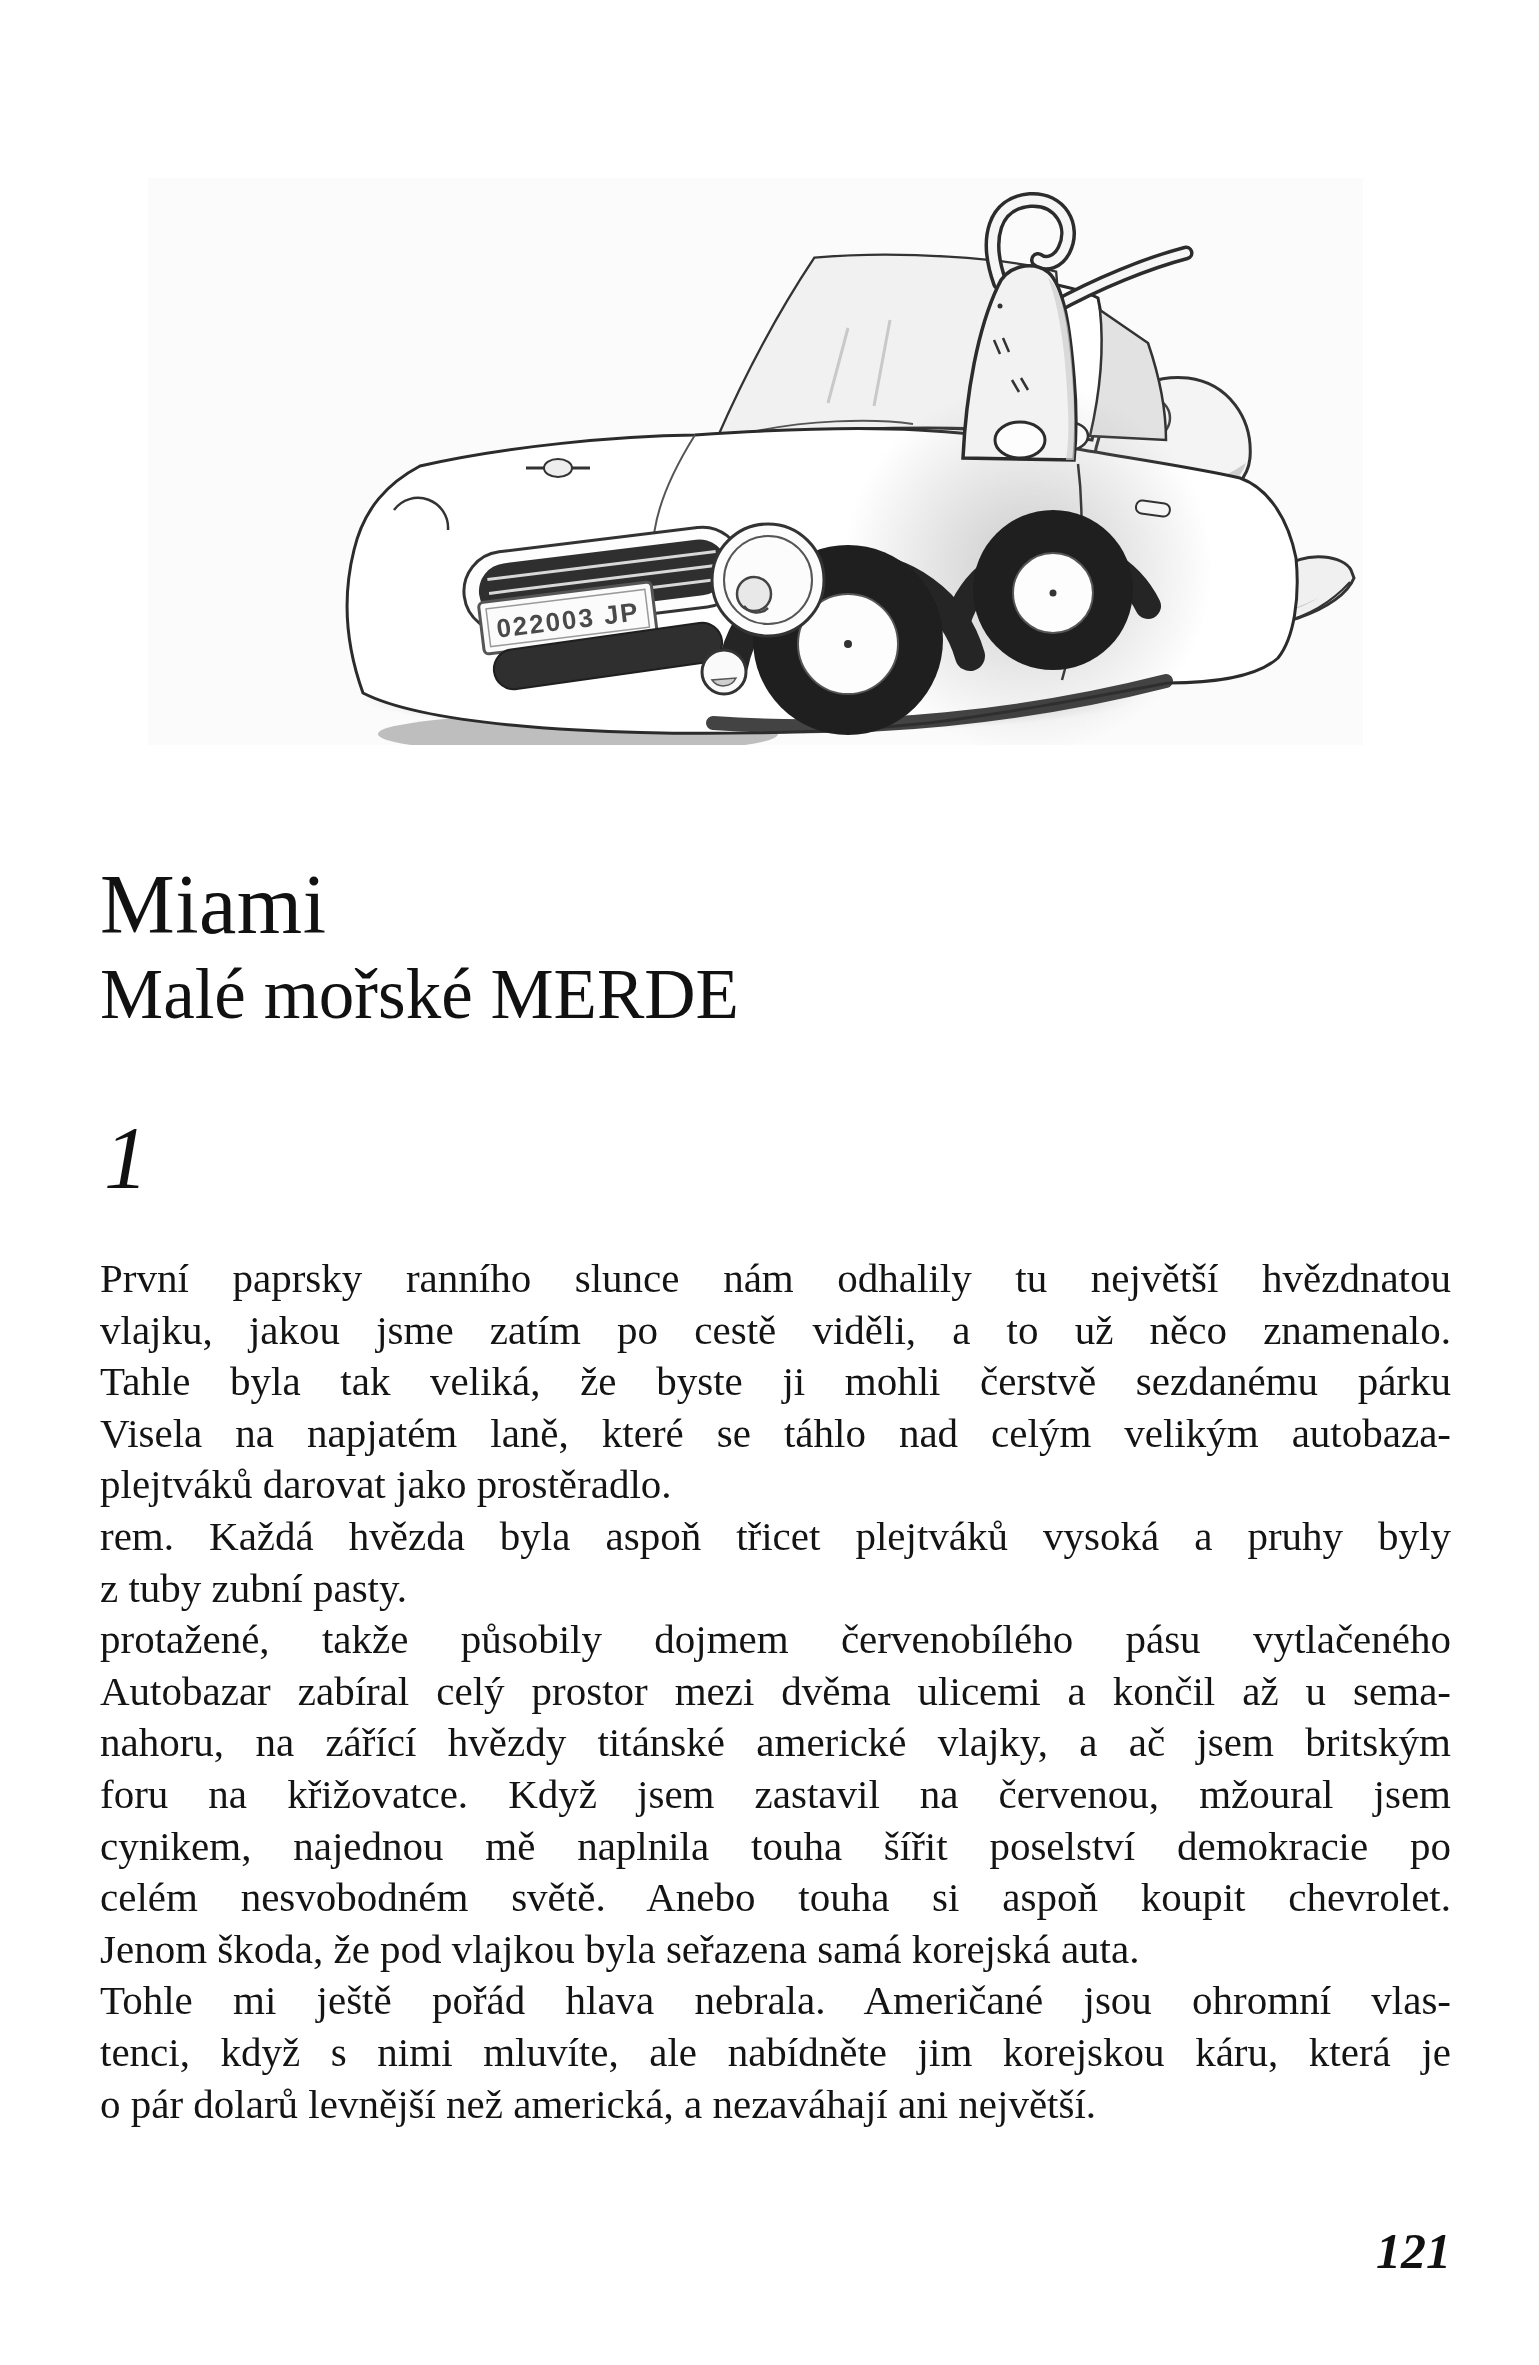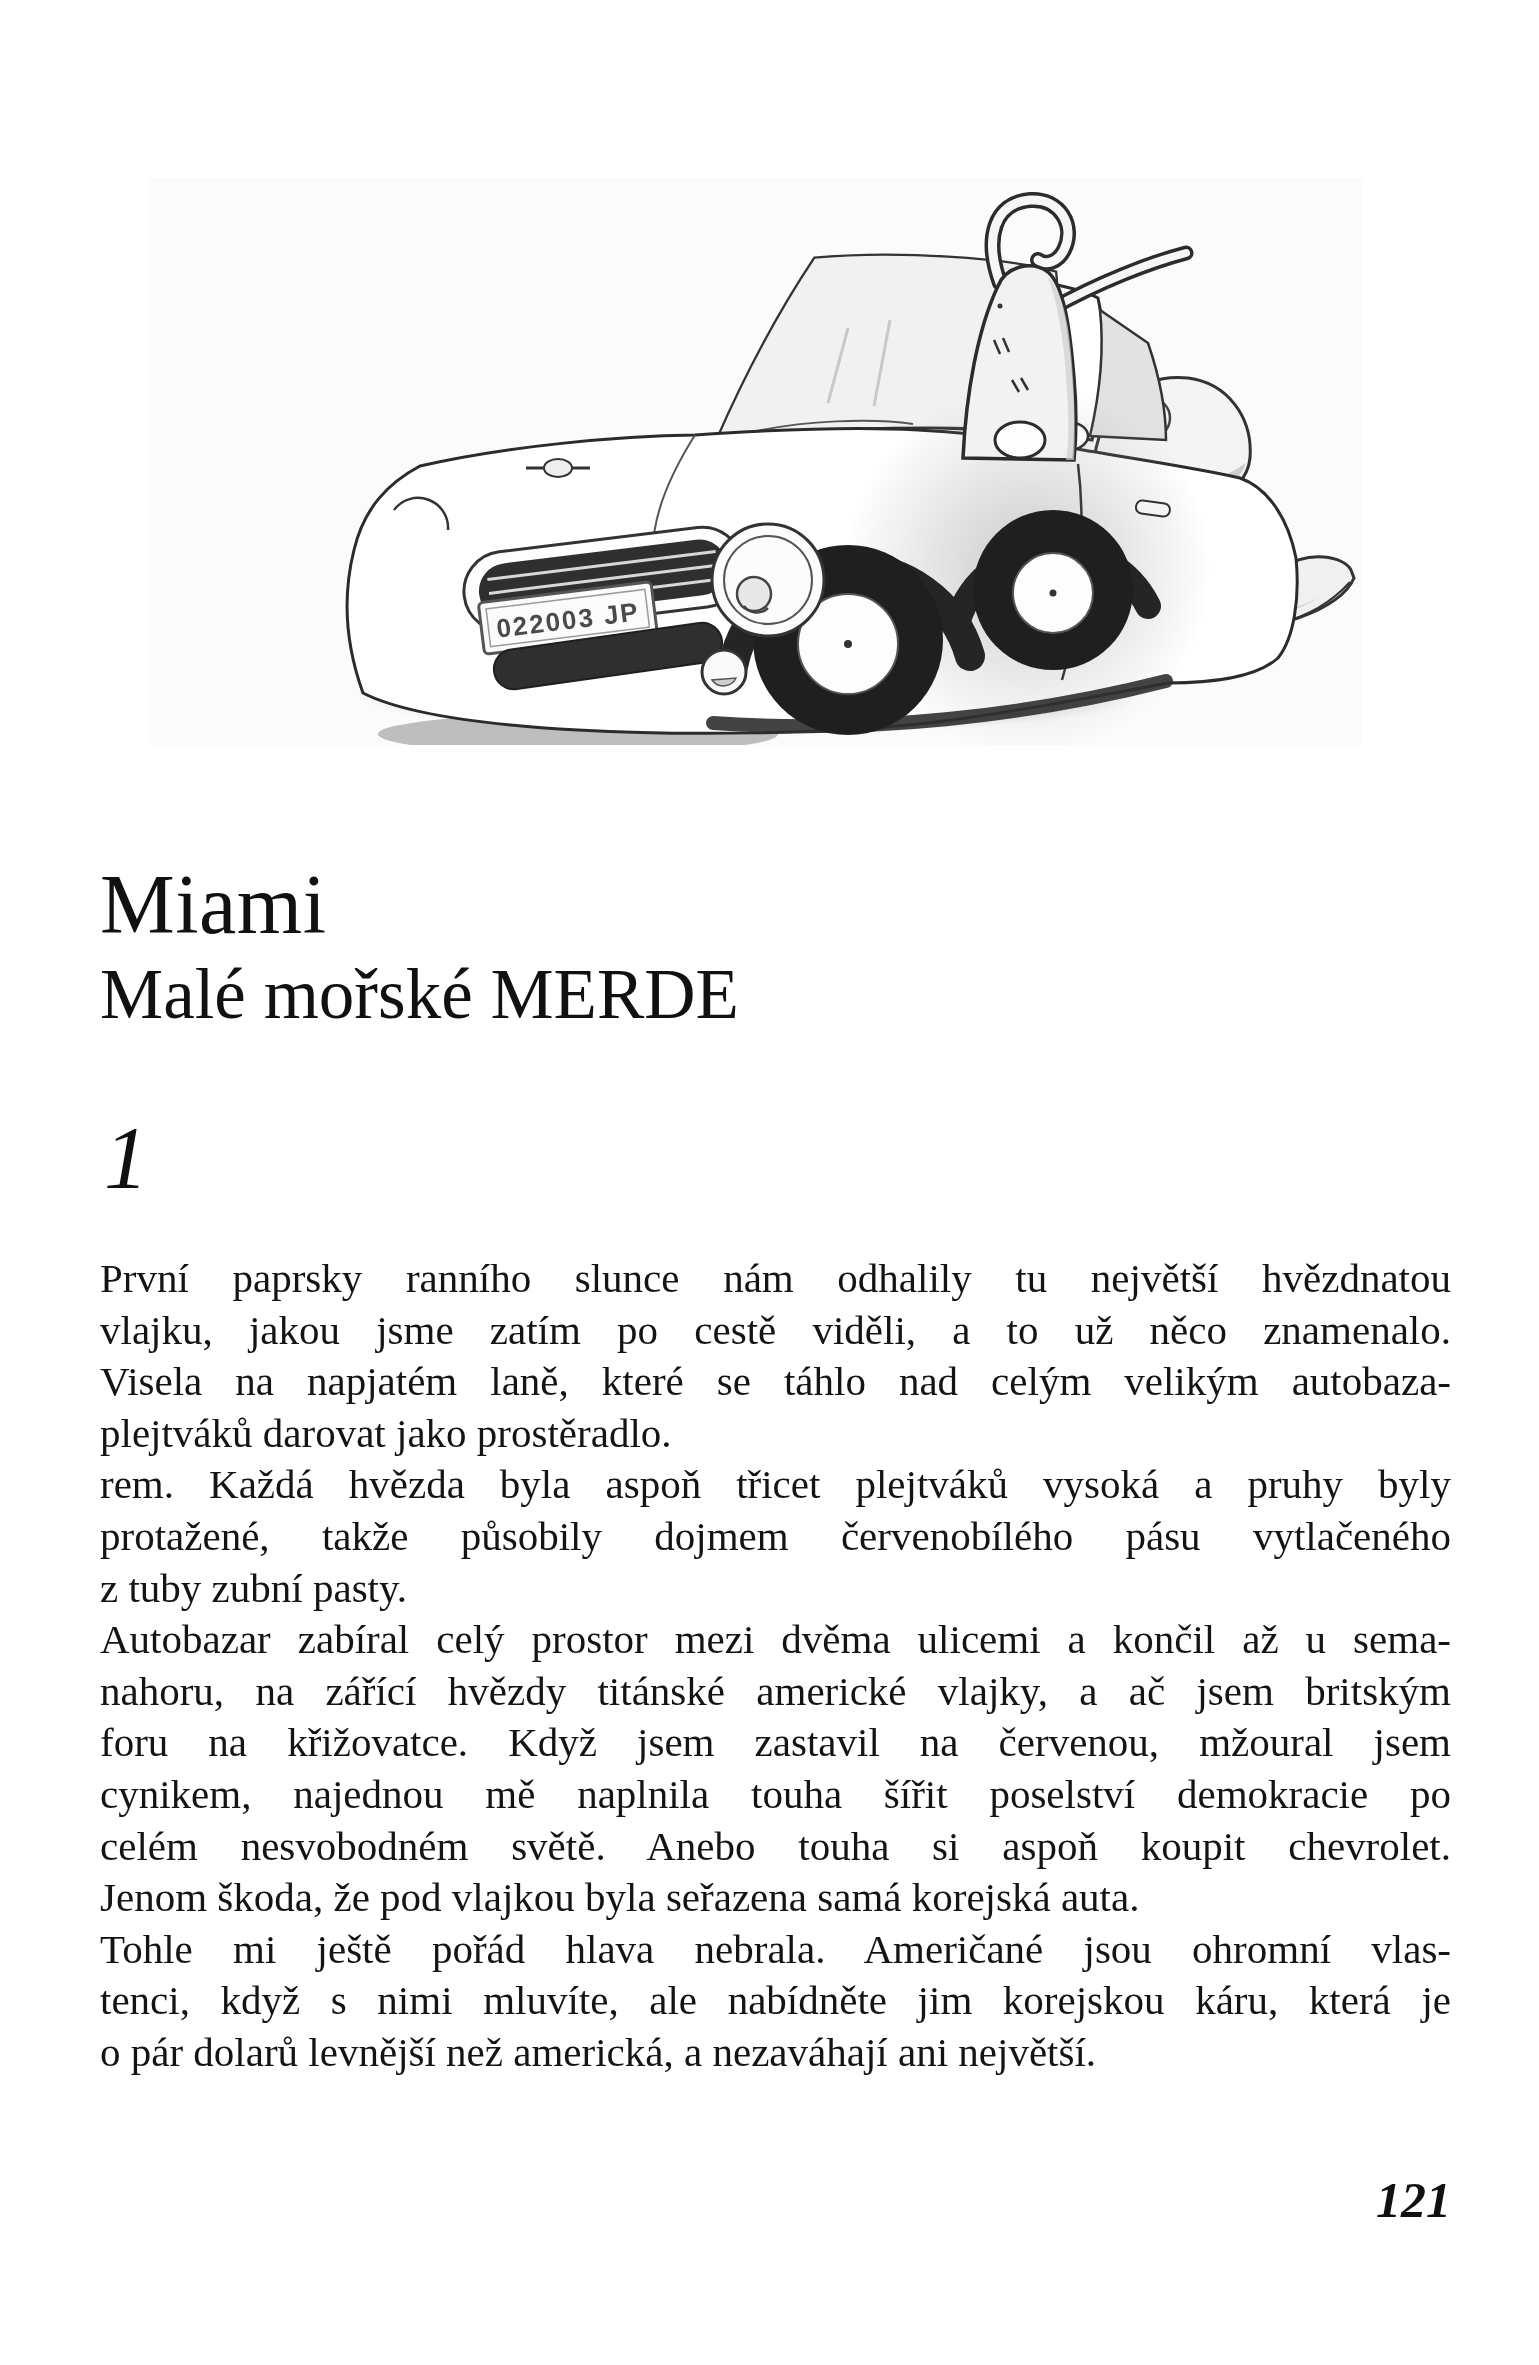--- a/index.html
+++ b/index.html
@@ -179,25 +179,26 @@
   </div>
 
   <div class="content">
     <h1 class="title">Miami</h1>
     <h2 class="subtitle">Malé mořské MERDE</h2>
     <div class="chapter-number">1</div>
 
     <div class="body-text">
       <div class="line">První paprsky ranního slunce nám odhalily tu největší hvězdnatou</div>
       <div class="line">vlajku, jakou jsme zatím po cestě viděli, a to už něco znamenalo.</div>
+      <div class="line">Tahle byla tak veliká, že byste ji mohli čerstvě sezdanému párku</div>
       <div class="line">Visela na napjatém laně, které se táhlo nad celým velikým autobaza-</div>
       <div class="line para-end">plejtváků darovat jako prostěradlo.</div>
       <div class="line">rem. Každá hvězda byla aspoň třicet plejtváků vysoká a pruhy byly</div>
+      <div class="line para-end">z tuby zubní pasty.</div>
       <div class="line">protažené, takže působily dojmem červenobílého pásu vytlačeného</div>
-      <div class="line para-end">z tuby zubní pasty.</div>
       <div class="line">Autobazar zabíral celý prostor mezi dvěma ulicemi a končil až u sema-</div>
       <div class="line">nahoru, na zářící hvězdy titánské americké vlajky, a ač jsem britským</div>
       <div class="line">foru na křižovatce. Když jsem zastavil na červenou, mžoural jsem</div>
       <div class="line">cynikem, najednou mě naplnila touha šířit poselství demokracie po</div>
       <div class="line">celém nesvobodném světě. Anebo touha si aspoň koupit chevrolet.</div>
       <div class="line para-end">Jenom škoda, že pod vlajkou byla seřazena samá korejská auta.</div>
       <div class="line">Tohle mi ještě pořád hlava nebrala. Američané jsou ohromní vlas-</div>
       <div class="line">tenci, když s nimi mluvíte, ale nabídněte jim korejskou káru, která je</div>
       <div class="line para-end">o pár dolarů levnější než americká, a nezaváhají ani největší.</div>
     </div>

